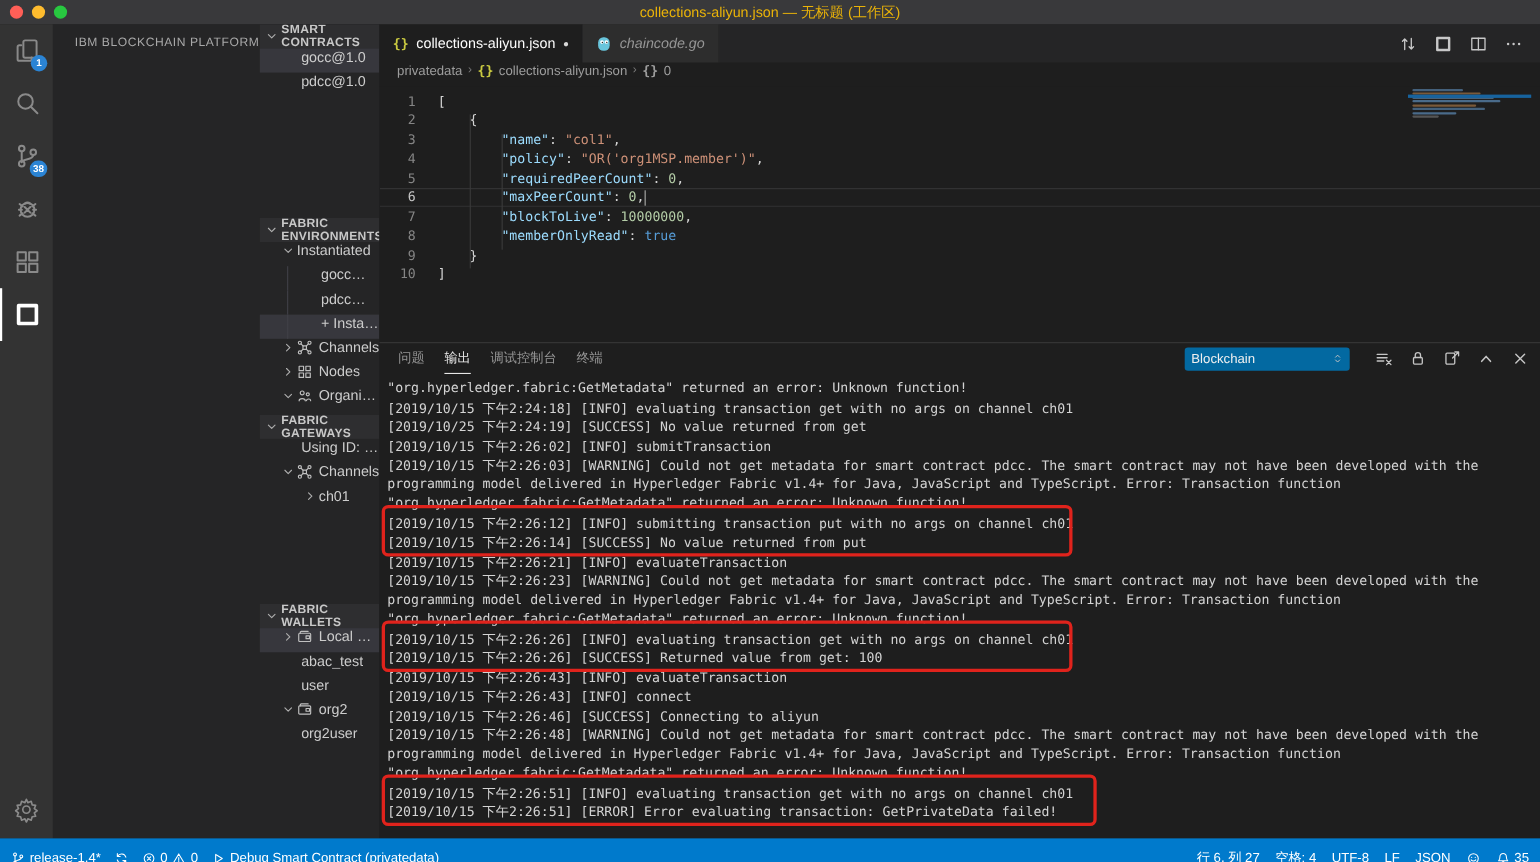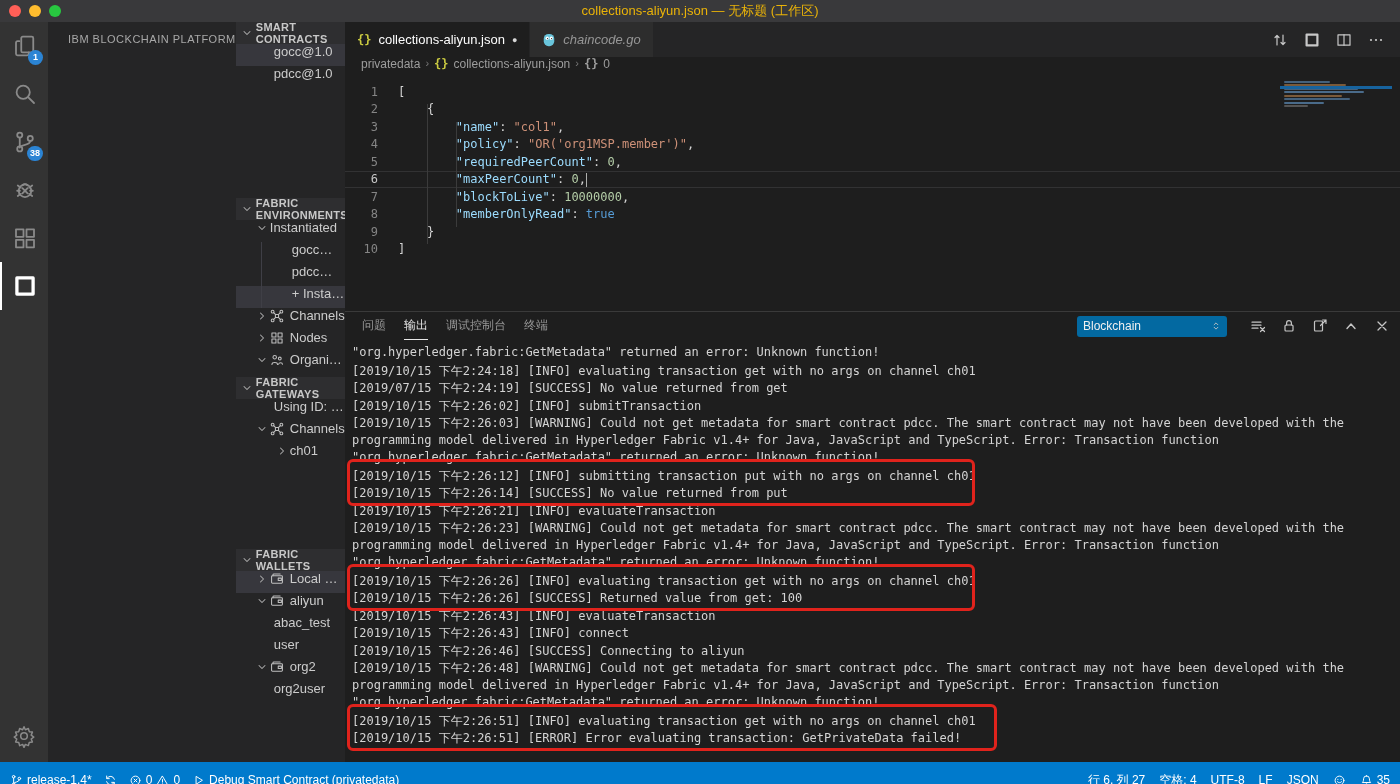--- a/index.html
+++ b/index.html
@@ -332,35 +332,20 @@
               </svg>
             </span>
             <span class="ticon">
               <svg viewBox="0 0 16 16" fill="none" stroke="currentColor" stroke-width="1.2" stroke-linecap="round" stroke-linejoin="round">
                 <rect x="1.8" y="4.2" width="12.4" height="8.6" rx="1"></rect>
                 <path d="M3.4 4.2 V3.2 a1 1 0 0 1 1 -1 h7.2"></path>
                 <rect x="9.4" y="7" width="3.6" height="2.8"></rect>
               </svg>
             </span>
             <span class="tlabel">Local Fabric Wallet</span>
-          </div>
-          <div class="tree-item ind1">
-            <span class="chev">
-              <svg viewBox="0 0 16 16" fill="none" stroke="currentColor" stroke-width="1.4" stroke-linecap="round" stroke-linejoin="round">
-                <polyline points="4,6 8,10 12,6"></polyline>
-              </svg>
-            </span>
-            <span class="ticon">
-              <svg viewBox="0 0 16 16" fill="none" stroke="currentColor" stroke-width="1.2" stroke-linecap="round" stroke-linejoin="round">
-                <rect x="1.8" y="4.2" width="12.4" height="8.6" rx="1"></rect>
-                <path d="M3.4 4.2 V3.2 a1 1 0 0 1 1 -1 h7.2"></path>
-                <rect x="9.4" y="7" width="3.6" height="2.8"></rect>
-              </svg>
-            </span>
-            <span class="tlabel">aliyun</span>
           </div>
           <div class="tree-item ind2">
             <span class="tlabel">abac_test</span>
           </div>
           <div class="tree-item ind2">
             <span class="tlabel">user</span>
           </div>
           <div class="tree-item ind1">
             <span class="chev">
               <svg viewBox="0 0 16 16" fill="none" stroke="currentColor" stroke-width="1.4" stroke-linecap="round" stroke-linejoin="round">
@@ -503,21 +488,21 @@
               <span class="p-act"><span><svg viewBox="0 0 16 16" fill="none" stroke="currentColor" stroke-width="1.3" stroke-linecap="round" stroke-linejoin="round">
                     <path d="M4 4 l8 8 M12 4 l-8 8"></path>
                   </svg></span></span>
             </div>
         </div>
       </div>
       <div class="panel-body">
         <div id="log">
             <div class="log-line">"org.hyperledger.fabric:GetMetadata" returned an error: Unknown function!</div>
             <div class="log-line">[2019/10/15 下午2:24:18] [INFO] evaluating transaction get with no args on channel ch01</div>
-            <div class="log-line">[2019/07/15 下午2:24:19] [SUCCESS] No value returned from get</div>
+            <div class="log-line">[2019/10/25 下午2:24:19] [SUCCESS] No value returned from get</div>
             <div class="log-line">[2019/10/15 下午2:26:02] [INFO] submitTransaction</div>
             <div class="log-line">[2019/10/15 下午2:26:03] [WARNING] Could not get metadata for smart contract pdcc. The smart contract may not have been developed with the</div>
             <div class="log-line">programming model delivered in Hyperledger Fabric v1.4+ for Java, JavaScript and TypeScript. Error: Transaction function</div>
             <div class="log-line">"org.hyperledger.fabric:GetMetadata" returned an error: Unknown function!</div>
             <div class="log-line">[2019/10/15 下午2:26:12] [INFO] submitting transaction put with no args on channel ch01</div>
             <div class="log-line">[2019/10/15 下午2:26:14] [SUCCESS] No value returned from put</div>
             <div class="log-line">[2019/10/15 下午2:26:21] [INFO] evaluateTransaction</div>
             <div class="log-line">[2019/10/15 下午2:26:23] [WARNING] Could not get metadata for smart contract pdcc. The smart contract may not have been developed with the</div>
             <div class="log-line">programming model delivered in Hyperledger Fabric v1.4+ for Java, JavaScript and TypeScript. Error: Transaction function</div>
             <div class="log-line">"org.hyperledger.fabric:GetMetadata" returned an error: Unknown function!</div>

